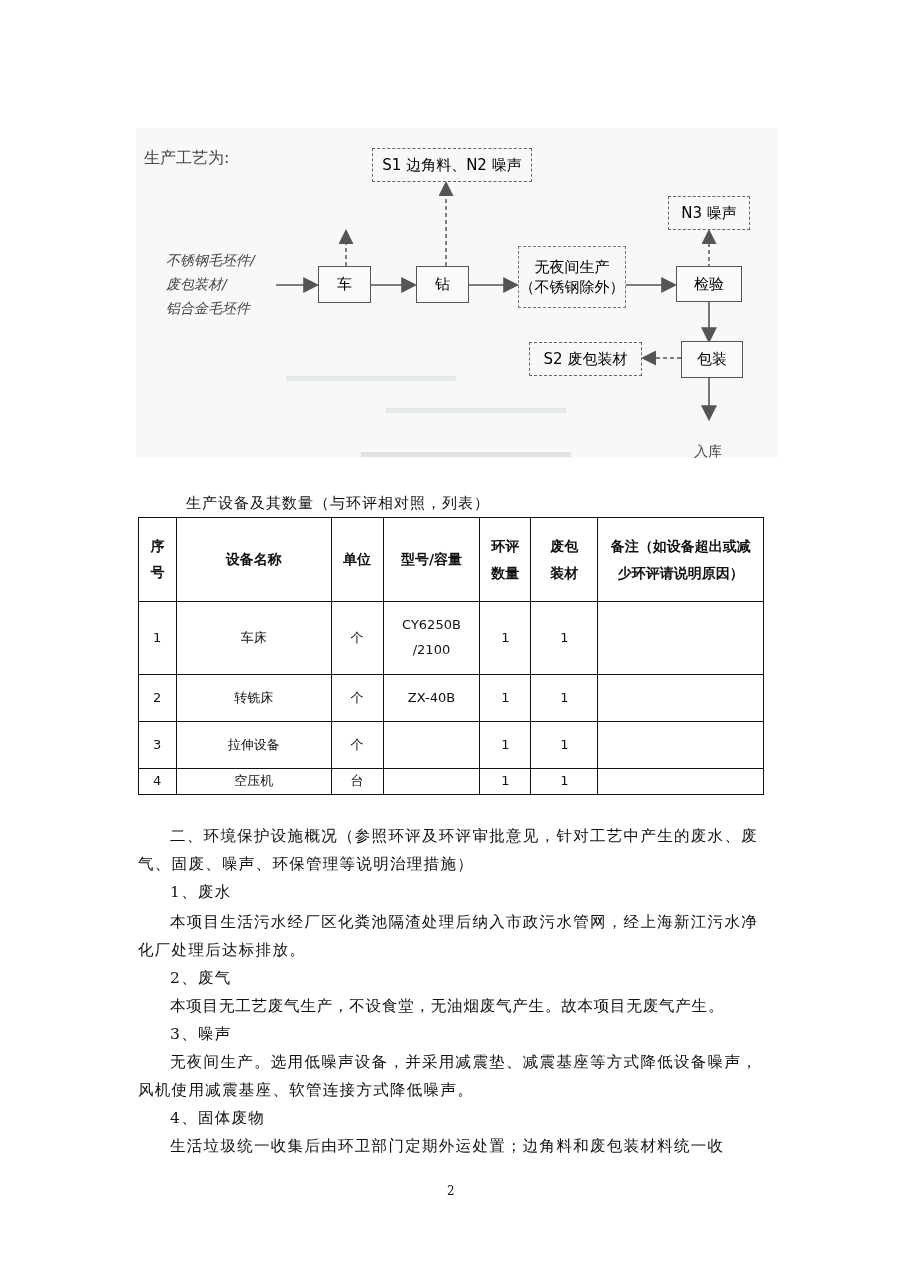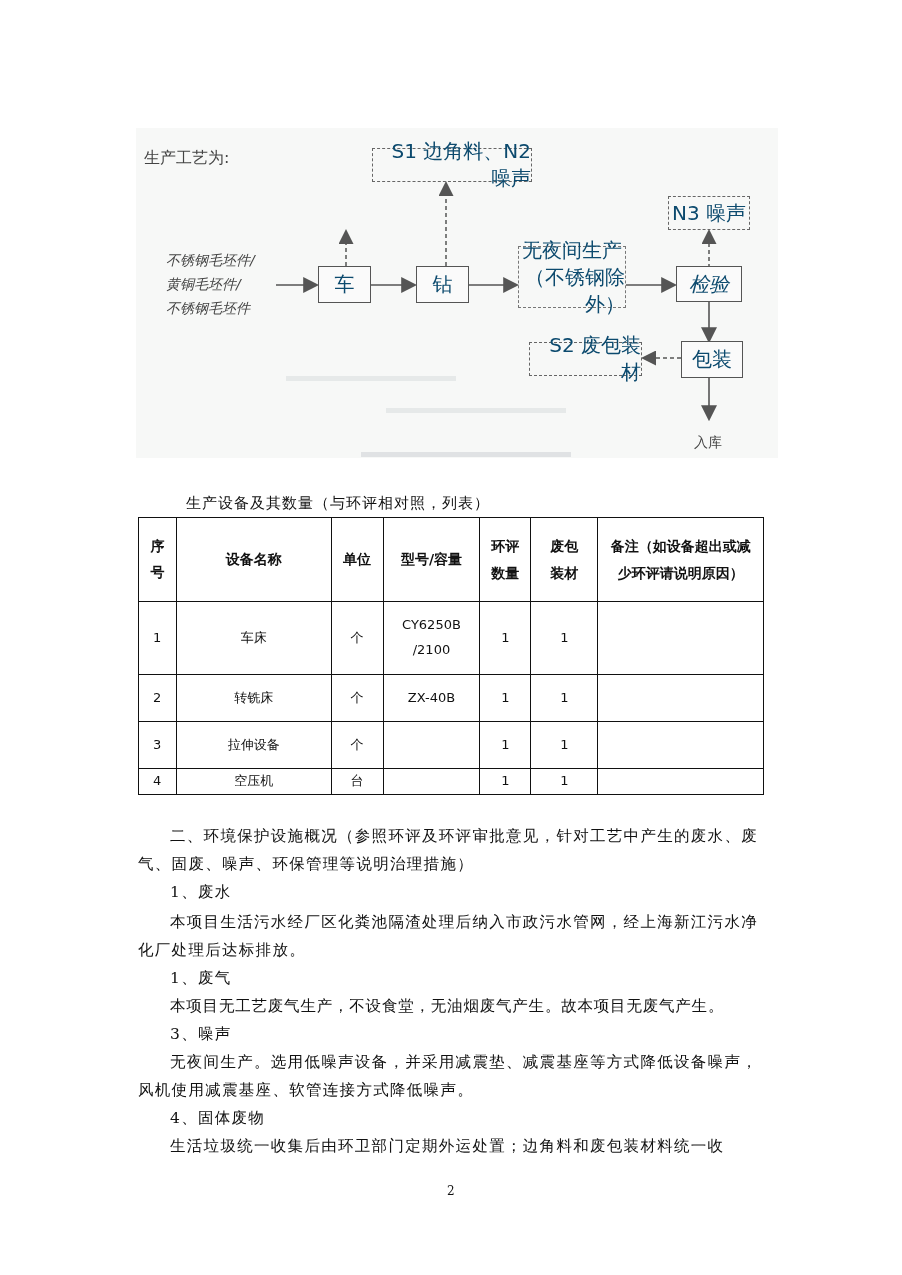--- a/index.html
+++ b/index.html
@@ -4,22 +4,22 @@
 <style>
   html, body { margin:0; padding:0; background:#ffffff; }
   body { width:902px; height:1275px; position:relative; overflow:hidden;
          font-family:"DejaVu Serif", serif; color:#111; }
 
   
   .figure { position:absolute; left:136px; top:128px; width:642px; height:330px;
             background:#f7f8f7; }
   .fig-text { position:absolute; font-family:"DejaVu Sans", sans-serif; color:#444; font-size:14px; white-space:nowrap; }
   .box { position:absolute; display:flex; align-items:center; justify-content:center;
-         font-family:"DejaVu Sans", sans-serif; font-size:20px; color:#0c4a6e;
-         box-sizing:border-box; text-align:right; line-height:1.35; }
+         font-family:"DejaVu Sans", sans-serif; font-size:15px; color:#000000;
+         box-sizing:border-box; text-align:left; line-height:1.35; }
   .solid { border:1.5px solid #555; background:#fafafa; }
   .dashed { border:1.5px dashed #666; }
   .dashdot { border:1.5px dashed #777; }
   .fig-caption-blur { position:absolute; height:5px; background:#d6d9dc; }
   svg.arrows { position:absolute; left:0; top:0; }
 
   
   .table-caption { position:absolute; left:186px; top:494px; font-size:15px; letter-spacing:1px; }
   table.equip { position:absolute; left:138px; top:517px; width:626px; border-collapse:collapse;
                 font-family:"DejaVu Sans", sans-serif; font-size:13px; }
@@ -59,38 +59,38 @@
     <line x1="210" y1="138" x2="210" y2="104" stroke="#555" stroke-width="1.5" stroke-dasharray="4,3" marker-end="url(#ah)"></line>
     <line x1="310" y1="138" x2="310" y2="56" stroke="#555" stroke-width="1.5" stroke-dasharray="4,3" marker-end="url(#ah)"></line>
     <line x1="573" y1="140" x2="573" y2="104" stroke="#555" stroke-width="1.5" stroke-dasharray="4,3" marker-end="url(#ah)"></line>
     <line x1="545" y1="230" x2="508" y2="230" stroke="#555" stroke-width="1.5" stroke-dasharray="4,3" marker-end="url(#ah)"></line>
   </svg>
 
   <div class="fig-text" style="left:8px; top:20px; font-size:16px;">生产工艺为:</div>
 
   <div class="fig-text" style="left:30px; top:120px; line-height:24px;font-style:italic;">
     <div>不锈钢毛坯件/</div>
-    <div>黄铜毛坯件/</div>
-    <div>不锈钢毛坯件</div>
+    <div>废包装材/</div>
+    <div>铝合金毛坯件</div>
   </div>
 
   <div class="box solid" style="left:182px; top:138px; width:53px; height:37px;">车</div>
   <div class="box solid" style="left:280px; top:138px; width:53px; height:37px;">钻</div>
   <div class="box dashdot" style="left:382px; top:118px; width:108px; height:62px; flex-direction:column;">
     <div>无夜间生产</div>
     <div>（不锈钢除外）</div>
   </div>
-  <div class="box solid" style="left:540px; top:138px; width:66px; height:36px;font-style:italic;">检验</div>
+  <div class="box solid" style="left:540px; top:138px; width:66px; height:36px;">检验</div>
   <div class="box solid" style="left:545px; top:213px; width:62px; height:37px;">包装</div>
 
   <div class="box dashed" style="left:236px; top:20px; width:160px; height:34px;">S1 边角料、N2 噪声</div>
   <div class="box dashed" style="left:532px; top:68px; width:82px; height:34px;">N3 噪声</div>
   <div class="box dashed" style="left:393px; top:214px; width:113px; height:34px;">S2 废包装材</div>
 
-  <div class="fig-text" style="left:558px; top:306px;">入库</div>
+  <div class="fig-text" style="left:558px; top:315px;">入库</div>
 
   <div class="fig-caption-blur" style="left:150px; top:248px; width:170px; opacity:0.5;"></div>
   <div class="fig-caption-blur" style="left:250px; top:280px; width:180px; opacity:0.5;"></div>
   <div class="fig-caption-blur" style="left:225px; top:324px; width:210px; opacity:0.7;"></div>
 </div>
 
 <div class="table-caption">生产设备及其数量（与环评相对照，列表）</div>
 
 <table class="equip">
   <colgroup>
@@ -152,21 +152,21 @@
     <td></td>
   </tr>
 </tbody>
   </table>
 
 <div class="para heading indent" style="top:822px;">二、环境保护设施概况（参照环评及环评审批意见，针对工艺中产生的废水、废气、固废、噪声、环保管理等说明治理措施）</div>
 
 <div class="para indent" style="top:878px;">1、废水</div>
 <div class="para indent" style="top:908px;">本项目生活污水经厂区化粪池隔渣处理后纳入市政污水管网，经上海新江污水净化厂处理后达标排放。</div>
 
-<div class="para indent" style="top:964px;">1、废气</div>
+<div class="para indent" style="top:964px;">2、废气</div>
 <div class="para indent" style="top:992px; letter-spacing:0.8px;">本项目无工艺废气生产，不设食堂，无油烟废气产生。故本项目无废气产生。</div>
 
 <div class="para indent" style="top:1020px;">3、噪声</div>
 <div class="para indent" style="top:1048px;">无夜间生产。选用低噪声设备，并采用减震垫、减震基座等方式降低设备噪声，风机使用减震基座、软管连接方式降低噪声。</div>
 
 <div class="para indent" style="top:1104px;">4、固体废物</div>
 <div class="para indent" style="top:1132px;">生活垃圾统一收集后由环卫部门定期外运处置；边角料和废包装材料统一收</div>
 
 <div class="page-number">2</div>
 

